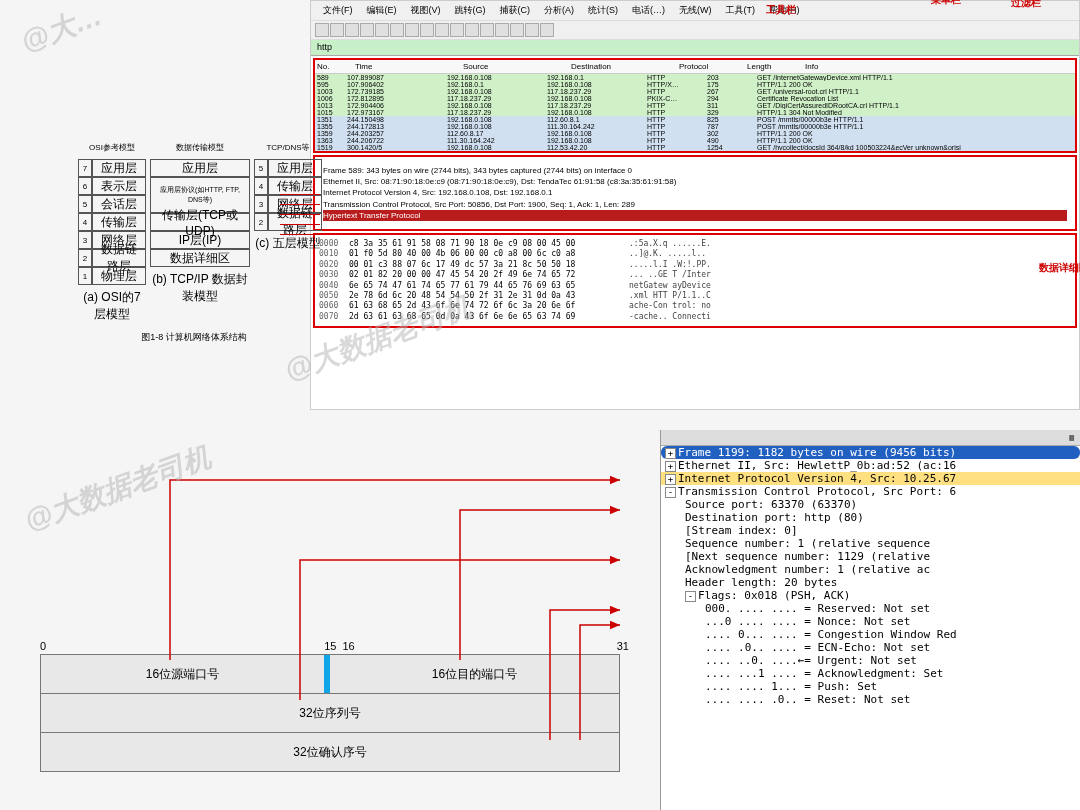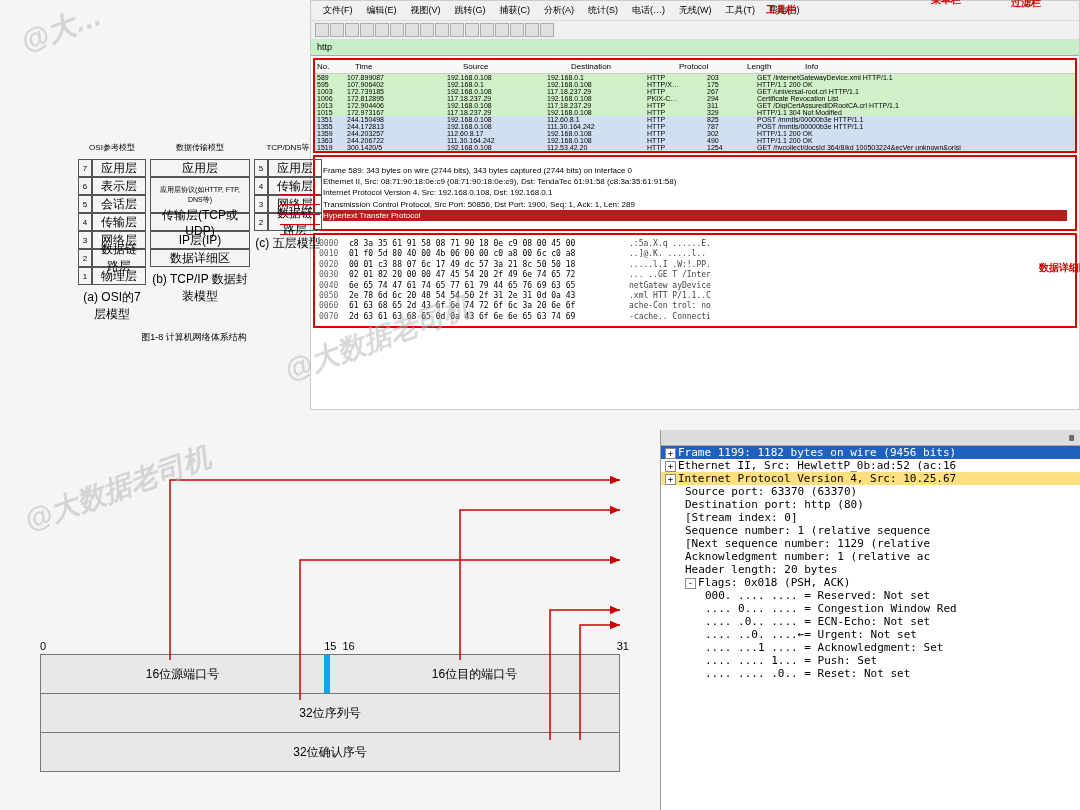--- a/index.html
+++ b/index.html
@@ -63,21 +63,21 @@
 .bit-labels { display: flex; font-size: 11px; margin-bottom: 2px; } .bl15 { margin-left: 278px; } .bl16 { margin-left: 6px; } .bl31 { margin-left: 262px; }
 .tcp-row { display: flex; border: 1px solid #777; background: #e8e8e8; height: 40px; margin-bottom: -1px; }
 .tcp-cell { display: flex; align-items: center; justify-content: center; font-size: 12px; }
 .half { width: 50%; border-right: 6px solid #0ea5e9; }
 .half:last-child { border-right: none; }
 .full { width: 100%; }
 
 .tcp-detail { width: 420px; background: #fff; border-left: 1px solid #999; font-family: monospace; font-size: 11px; overflow: hidden; }
 .tcp-scroll-h { height: 16px; background: #ddd; border-bottom: 1px solid #aaa; display: flex; align-items: center; justify-content: flex-end; padding-right: 6px; font-size: 8px; }
 .tln { padding: 0 4px; white-space: nowrap; overflow: hidden; }
-.tln-blue { background: #2060c0; color: #fff; }
+.tln-blue { background: #2060c0; color: #fff; border-radius: 6px; }
 .tln-yellow { background: #ffe080; }
 .tln-indent { padding-left: 24px; }
 .tln-indent2 { padding-left: 44px; }
 .tree-toggle { display: inline-block; width: 11px; height: 11px; border: 1px solid #888; text-align: center; line-height: 9px; font-size: 9px; margin-right: 2px; background: #fff; color: #000; }
 
 svg.connectors { position: absolute; top: 0; left: 0; pointer-events: none; }
 </style>
 </head>
 <body>
 
@@ -400,32 +400,34 @@
     </div>
   </div>
 
   <div class="tcp-detail">
     <div class="tcp-scroll-h">
         <span>▥</span>
       </div>
     <div class="tln tln-blue"><span class="tree-toggle">+</span><span>Frame 1199: 1182 bytes on wire (9456 bits)</span></div>
     <div class="tln"><span class="tree-toggle">+</span><span>Ethernet II, Src: HewlettP_0b:ad:52 (ac:16</span></div>
     <div class="tln tln-yellow"><span class="tree-toggle">+</span><span>Internet Protocol Version 4, Src: 10.25.67</span></div>
+    <div class="tln"><span class="tree-toggle">-</span><span>Transmission Control Protocol, Src Port: 6</span></div>
     <div id="tcp-lines">
         <div class="tln tln-indent">Source port: 63370 (63370)</div>
         <div class="tln tln-indent">Destination port: http (80)</div>
         <div class="tln tln-indent">[Stream index: 0]</div>
         <div class="tln tln-indent">Sequence number: 1    (relative sequence</div>
         <div class="tln tln-indent">[Next sequence number: 1129    (relative</div>
         <div class="tln tln-indent">Acknowledgment number: 1    (relative ac</div>
         <div class="tln tln-indent">Header length: 20 bytes</div>
       </div>
     <div class="tln tln-indent"><span class="tree-toggle">-</span><span>Flags: 0x018 (PSH, ACK)</span></div>
     <div id="tcp-flags">
         <div class="tln tln-indent2">000. .... .... = Reserved: Not set</div>
+        <div class="tln tln-indent2">...0 .... .... = Nonce: Not set</div>
         <div class="tln tln-indent2">.... 0... .... = Congestion Window Red</div>
         <div class="tln tln-indent2">.... .0.. .... = ECN-Echo: Not set</div>
         <div class="tln tln-indent2">.... ..0. ....←= Urgent: Not set</div>
         <div class="tln tln-indent2">.... ...1 .... = Acknowledgment: Set</div>
         <div class="tln tln-indent2">.... .... 1... = Push: Set</div>
         <div class="tln tln-indent2">.... .... .0.. = Reset: Not set</div>
       </div>
   </div>
 </div>
 

